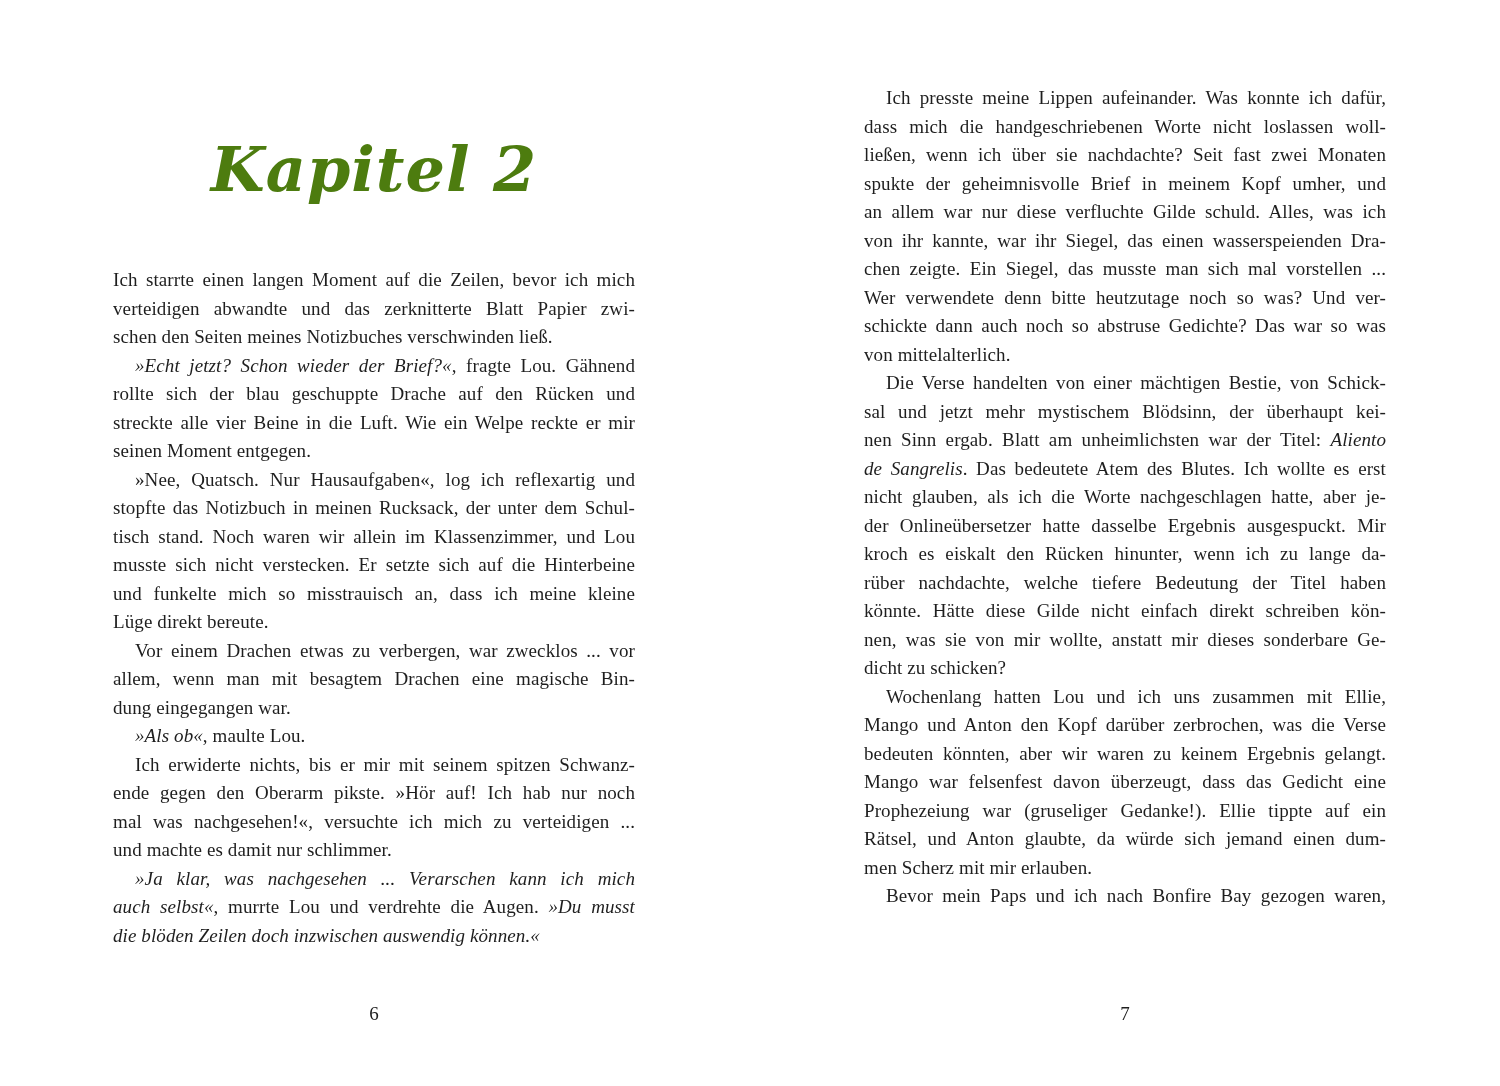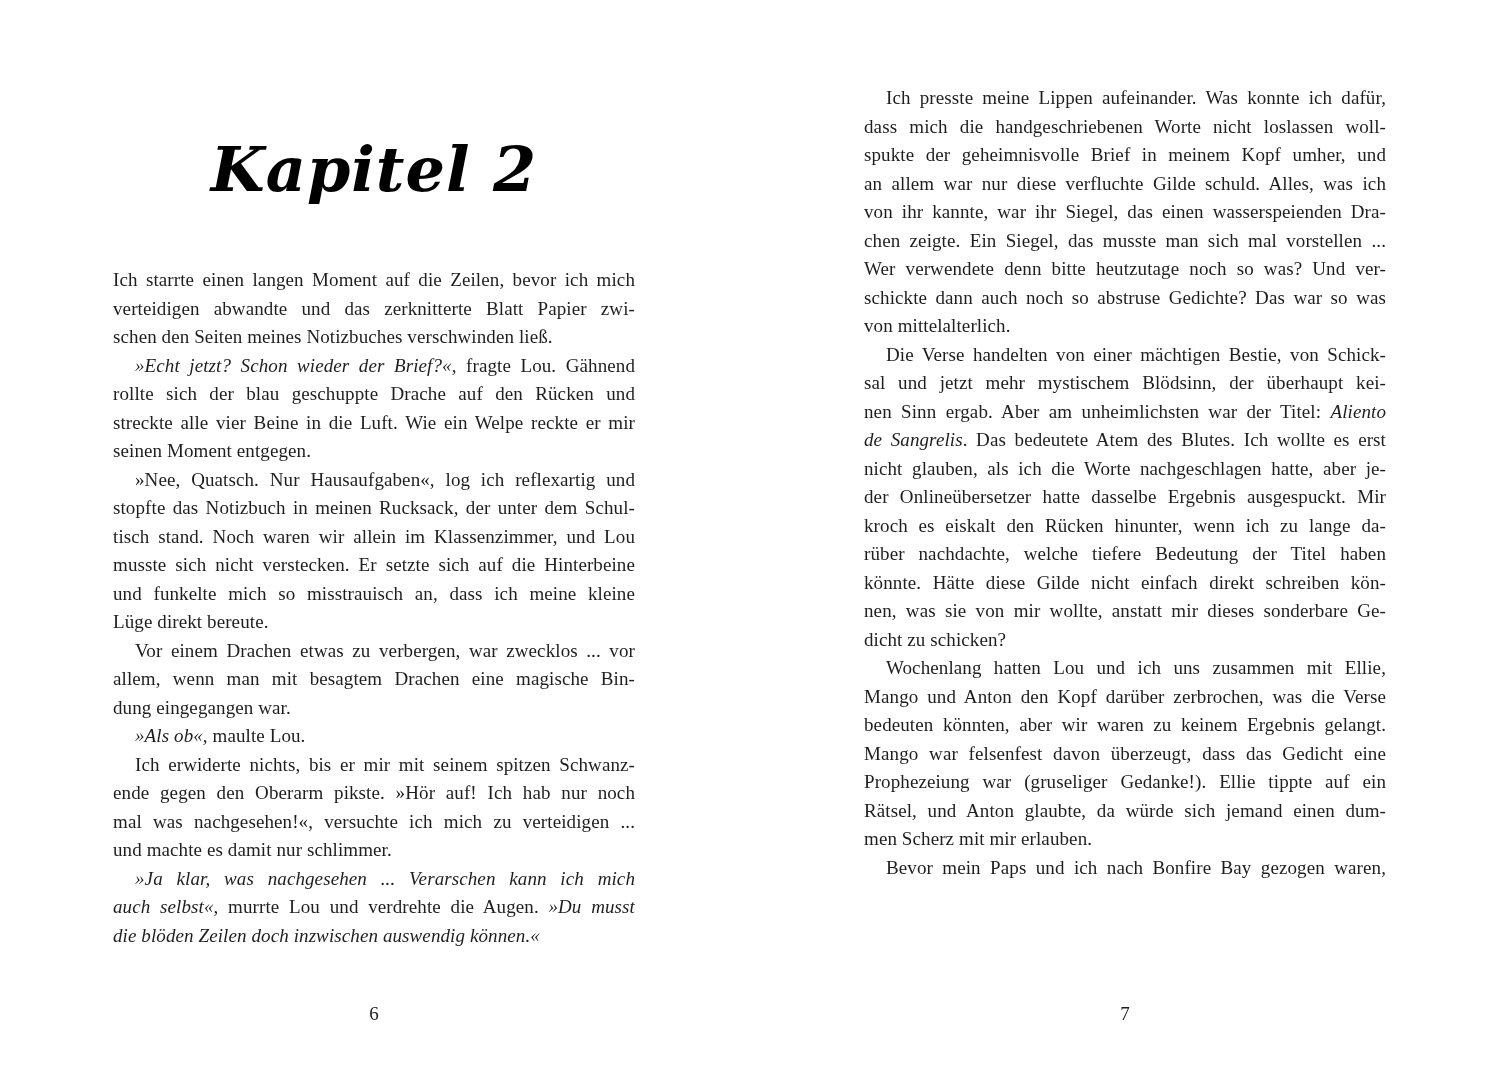--- a/index.html
+++ b/index.html
@@ -19,21 +19,21 @@
   .chapter-title {
     top: 120px;
     height: 110px;
     line-height: 100px;
     text-align: center;
     font-family: "DejaVu Serif", serif;
     font-style: italic;
     font-weight: 700;
     font-size: 62px;
     letter-spacing: 1px;
-    color: #000000;
+    color: #4d7c0f;
   }
 
   .page-text { }
   .page-text-left  { top: 266px; }
   .page-text-right { top: 84px; }
 
   .line {
     height: 28.5px;
     line-height: 28.5px;
     font-size: 19px;
@@ -85,30 +85,31 @@
       <div class="line" style=""><span>mal was nachgesehen!«, versuchte ich mich zu verteidigen ...</span></div>
       <div class="line para-end" style=""><span>und machte es damit nur schlimmer.</span></div>
       <div class="line indent" style=""><span class="it">»Ja klar, was nachgesehen ... Verarschen kann ich mich</span></div>
       <div class="line" style=""><span class="it">auch selbst«</span><span>, murrte Lou und verdrehte die Augen. </span><span class="it">»Du musst</span></div>
       <div class="line para-end" style=""><span class="it">die blöden Zeilen doch inzwischen auswendig können.«</span></div>
     </div>
 
   <div class="col col-right page-text page-text-right">
       <div class="line indent" style=""><span>Ich presste meine Lippen aufeinander. Was konnte ich dafür,</span></div>
       <div class="line" style=""><span>dass mich die handgeschriebenen Worte nicht loslassen woll-</span></div>
+      <div class="line" style=""><span>ließen, wenn ich über sie nachdachte? Seit fast zwei Monaten</span></div>
       <div class="line" style=""><span>spukte der geheimnisvolle Brief in meinem Kopf umher, und</span></div>
       <div class="line" style=""><span>an allem war nur diese verfluchte Gilde schuld. Alles, was ich</span></div>
       <div class="line" style=""><span>von ihr kannte, war ihr Siegel, das einen wasserspeienden Dra-</span></div>
       <div class="line" style=""><span>chen zeigte. Ein Siegel, das musste man sich mal vorstellen ...</span></div>
       <div class="line" style=""><span>Wer verwendete denn bitte heutzutage noch so was? Und ver-</span></div>
       <div class="line" style=""><span>schickte dann auch noch so abstruse Gedichte? Das war so was</span></div>
       <div class="line para-end" style=""><span>von mittelalterlich.</span></div>
       <div class="line indent" style=""><span>Die Verse handelten von einer mächtigen Bestie, von Schick-</span></div>
       <div class="line" style=""><span>sal und jetzt mehr mystischem Blödsinn, der überhaupt kei-</span></div>
-      <div class="line" style=""><span>nen Sinn ergab. Aber am unheimlichsten war der Titel: </span><span class="it">Aliento</span></div>
+      <div class="line" style=""><span>nen Sinn ergab. Blatt am unheimlichsten war der Titel: </span><span class="it">Aliento</span></div>
       <div class="line" style=""><span class="it">de Sangrelis</span><span>. Das bedeutete Atem des Blutes. Ich wollte es erst</span></div>
       <div class="line" style=""><span>nicht glauben, als ich die Worte nachgeschlagen hatte, aber je-</span></div>
       <div class="line" style=""><span>der Onlineübersetzer hatte dasselbe Ergebnis ausgespuckt. Mir</span></div>
       <div class="line" style=""><span>kroch es eiskalt den Rücken hinunter, wenn ich zu lange da-</span></div>
       <div class="line" style=""><span>rüber nachdachte, welche tiefere Bedeutung der Titel haben</span></div>
       <div class="line" style=""><span>könnte. Hätte diese Gilde nicht einfach direkt schreiben kön-</span></div>
       <div class="line" style=""><span>nen, was sie von mir wollte, anstatt mir dieses sonderbare Ge-</span></div>
       <div class="line para-end" style=""><span>dicht zu schicken?</span></div>
       <div class="line indent" style=""><span>Wochenlang hatten Lou und ich uns zusammen mit Ellie,</span></div>
       <div class="line" style=""><span>Mango und Anton den Kopf darüber zerbrochen, was die Verse</span></div>

